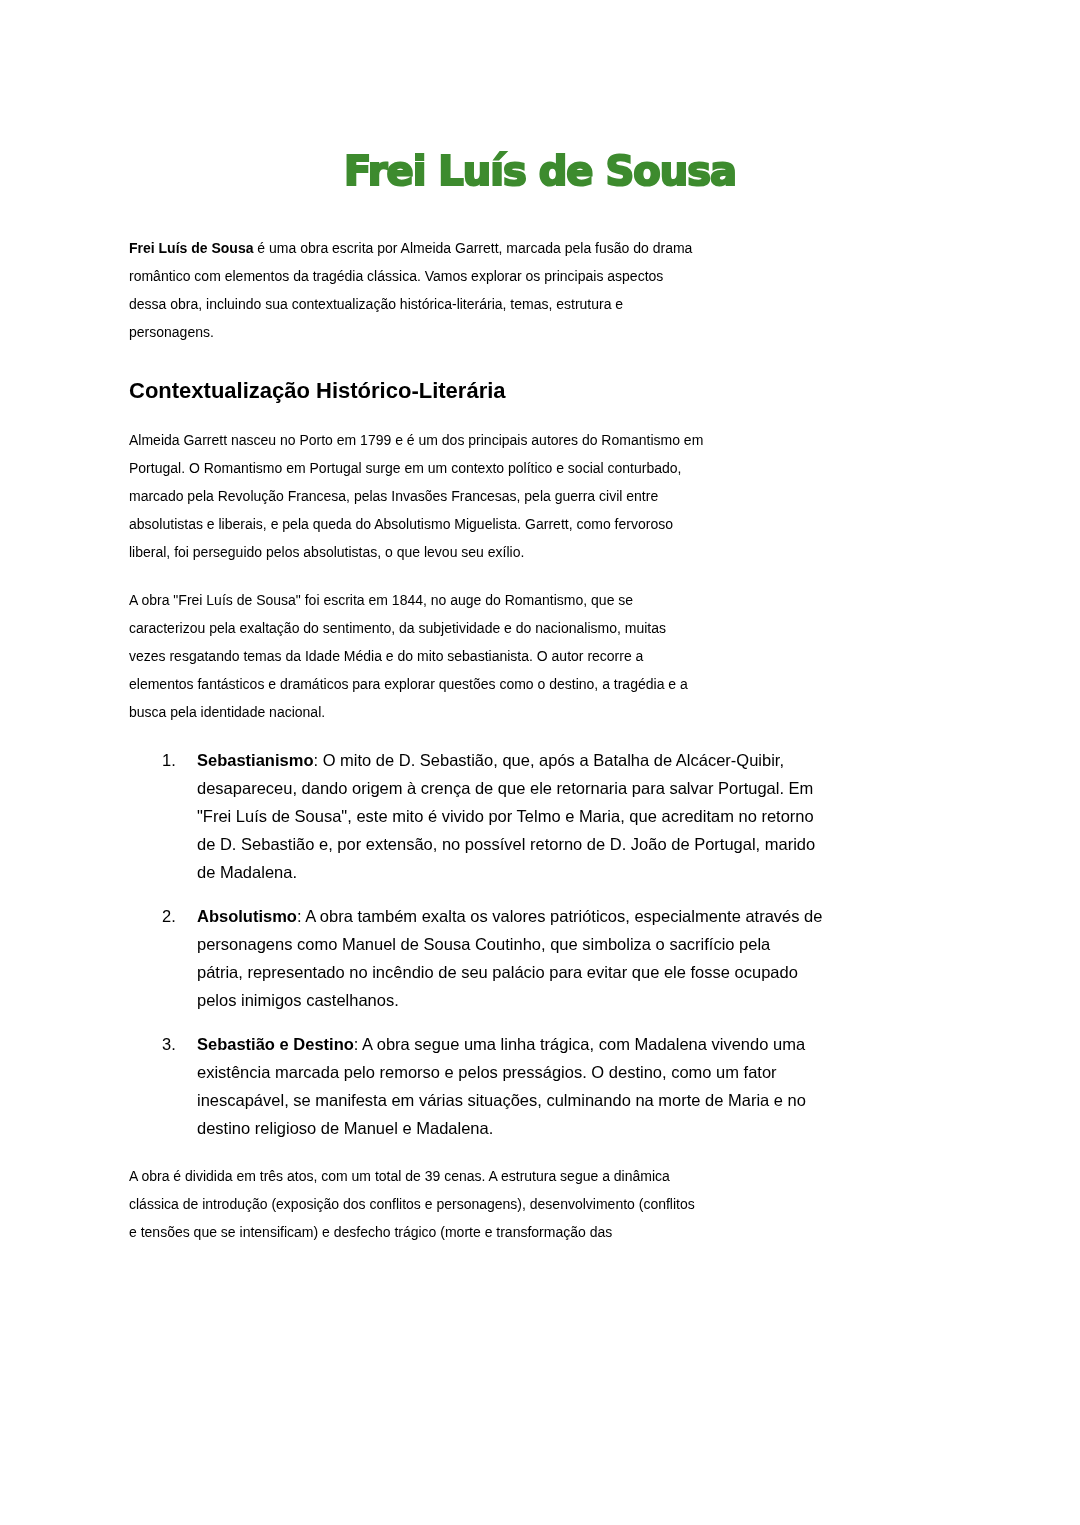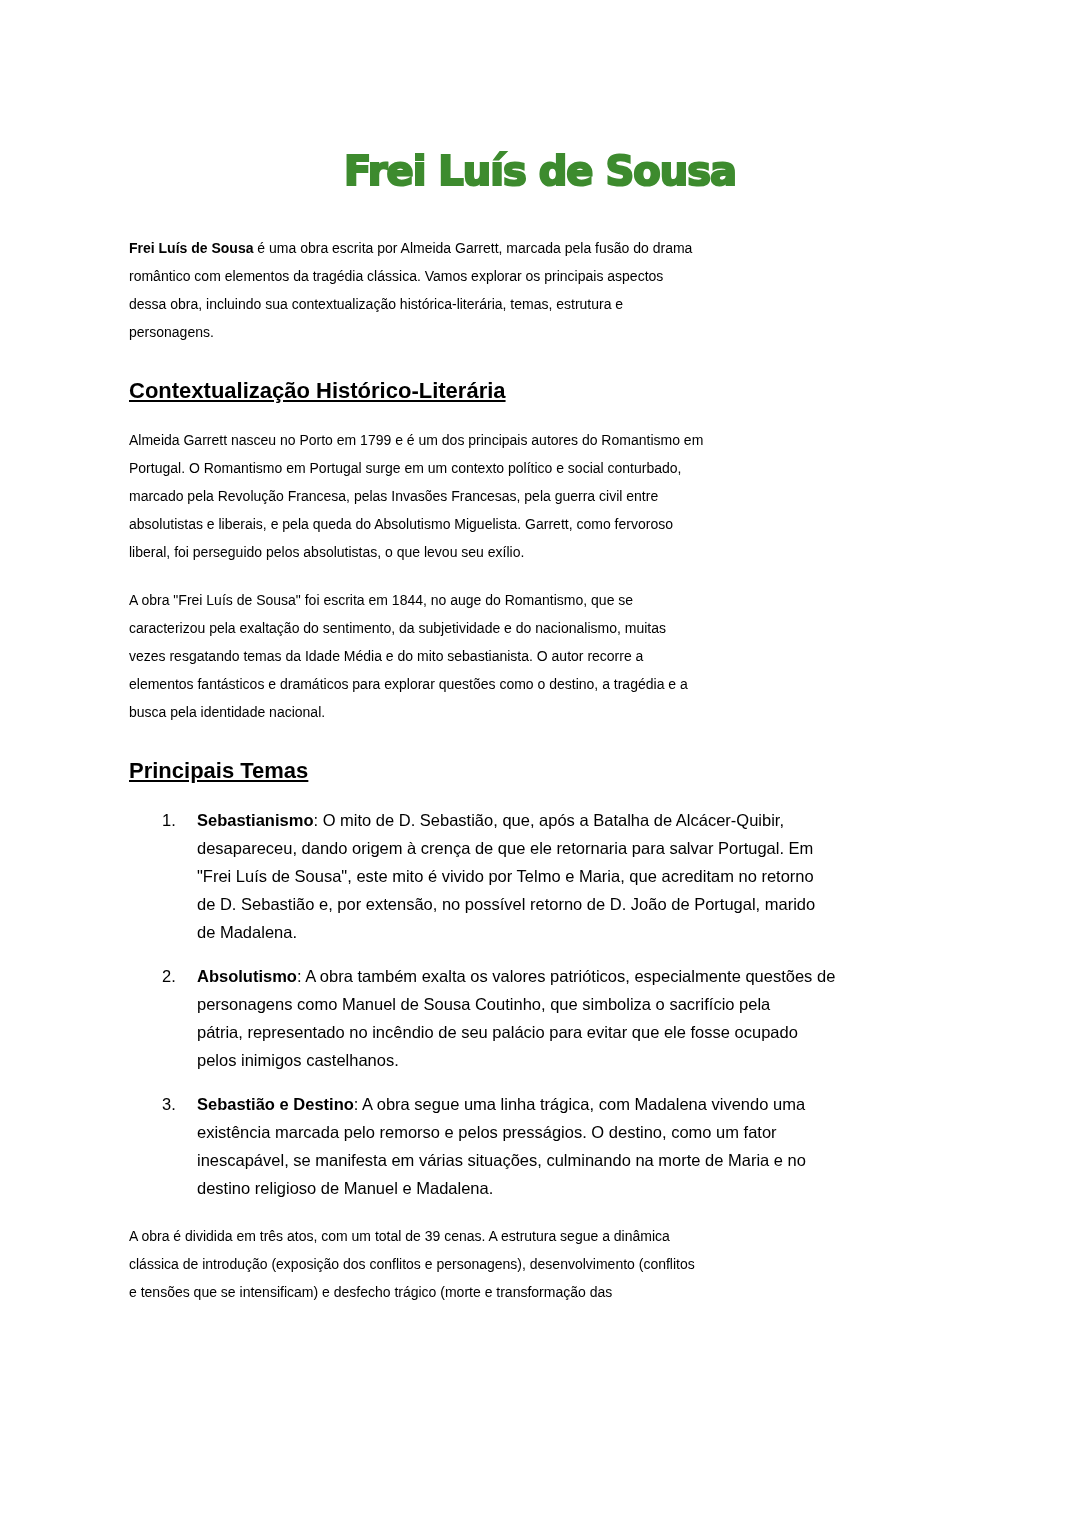--- a/index.html
+++ b/index.html
@@ -38,21 +38,20 @@
     font-size: 14px;
     line-height: 28px;
     margin: 0 0 20px 0;
     white-space: pre-wrap;
   }
   h2.section-heading {
     font-size: 22px;
     line-height: 30px;
     font-weight: bold;
     margin: 10px 0 20px 0;
-    text-decoration: underline;
   }
   .numbered-list {
     margin: 0 0 4px 0;
   }
   .list-row {
     display: flex;
     font-size: 16.5px;
     line-height: 28px;
     margin: 0 0 16px 0;
   }
@@ -86,36 +85,35 @@
 marcado pela Revolução Francesa, pelas Invasões Francesas, pela guerra civil entre
 absolutistas e liberais, e pela queda do Absolutismo Miguelista. Garrett, como fervoroso
 liberal, foi perseguido pelos absolutistas, o que levou seu exílio.</p>
 
     <p class="body-text">A obra "Frei Luís de Sousa" foi escrita em 1844, no auge do Romantismo, que se
 caracterizou pela exaltação do sentimento, da subjetividade e do nacionalismo, muitas
 vezes resgatando temas da Idade Média e do mito sebastianista. O autor recorre a
 elementos fantásticos e dramáticos para explorar questões como o destino, a tragédia e a
 busca pela identidade nacional.</p>
 
-    <h2 class="section-heading">Principais Temas</h2>
 
     <div class="numbered-list">
 
       <div class="list-row">
         <span class="li-num">1.</span>
         <span class="li-body"><strong>Sebastianismo</strong><span>: O mito de D. Sebastião, que, após a Batalha de Alcácer-Quibir,
 desapareceu, dando origem à crença de que ele retornaria para salvar Portugal. Em
 "Frei Luís de Sousa", este mito é vivido por Telmo e Maria, que acreditam no retorno
 de D. Sebastião e, por extensão, no possível retorno de D. João de Portugal, marido
 de Madalena.</span></span>
       </div>
 
       <div class="list-row">
         <span class="li-num">2.</span>
-        <span class="li-body"><strong>Absolutismo</strong><span>: A obra também exalta os valores patrióticos, especialmente questões de
+        <span class="li-body"><strong>Absolutismo</strong><span>: A obra também exalta os valores patrióticos, especialmente através de
 personagens como Manuel de Sousa Coutinho, que simboliza o sacrifício pela
 pátria, representado no incêndio de seu palácio para evitar que ele fosse ocupado
 pelos inimigos castelhanos.</span></span>
       </div>
 
       <div class="list-row">
         <span class="li-num">3.</span>
         <span class="li-body"><strong>Sebastião e Destino</strong><span>: A obra segue uma linha trágica, com Madalena vivendo uma
 existência marcada pelo remorso e pelos presságios. O destino, como um fator
 inescapável, se manifesta em várias situações, culminando na morte de Maria e no

